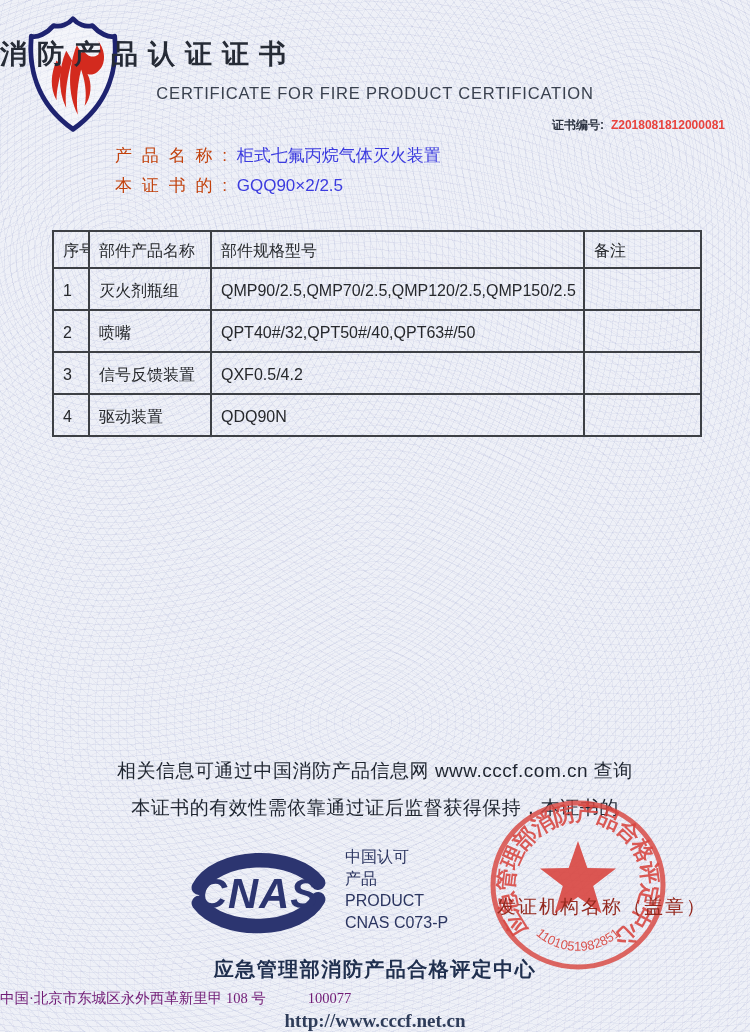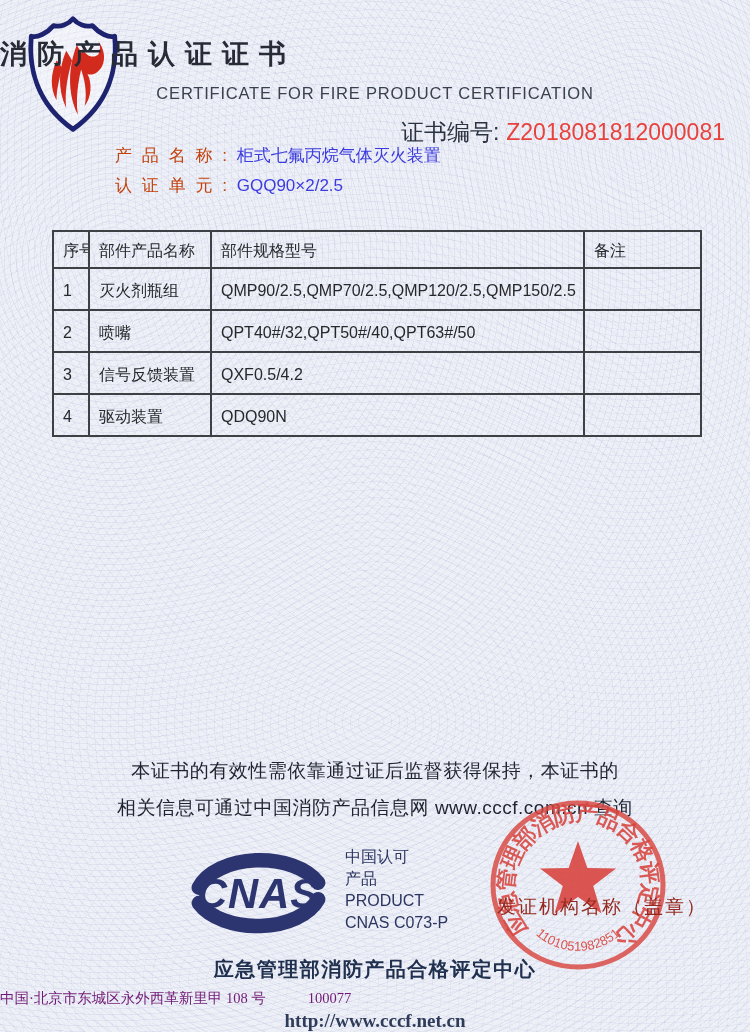--- a/index.html
+++ b/index.html
@@ -10,21 +10,21 @@
       repeating-radial-gradient(circle at 15% 25%, rgba(110,125,185,0.10) 0px, rgba(110,125,185,0.10) 1px, transparent 1px, transparent 6px),
       repeating-radial-gradient(circle at 85% 15%, rgba(110,125,185,0.08) 0px, rgba(110,125,185,0.08) 1px, transparent 1px, transparent 7px),
       repeating-radial-gradient(circle at 50% 70%, rgba(110,125,185,0.08) 0px, rgba(110,125,185,0.08) 1px, transparent 1px, transparent 8px),
       repeating-radial-gradient(circle at 30% 95%, rgba(140,120,180,0.06) 0px, rgba(140,120,180,0.06) 1px, transparent 1px, transparent 9px);
   }
   .abs{position:absolute;}
   .page-title{top:36px;left:0;width:100%;text-align:left;font-size:27px;font-weight:600;
     letter-spacing:10px;color:#262b36;}
   .page-subtitle{top:84px;left:0;width:100%;text-align:center;font-size:16.5px;letter-spacing:.8px;
     color:#39404e;font-weight:500;}
-  .cert-line{top:117px;right:25px;font-size:23px;color:#2b3240;}
+  .cert-line{top:117px;right:25px;font-size:12px;color:#2b3240;font-weight:bold;}
   .cert-no{color:#e8423d;margin-left:7px;}
   .info{left:115px;top:146px;font-size:17px;}
   .info-row{height:20px;line-height:20px;margin-bottom:10px;white-space:nowrap;}
   .info-label{display:inline-block;width:112px;text-align:justify;text-align-last:justify;
     color:#c2410c;vertical-align:top;}
   .info-value{color:#3b3bdf;margin-left:5px;}
   table.parts{left:52px;top:230px;position:absolute;width:648px;border-collapse:collapse;
     font-size:16px;color:#26282c;table-layout:fixed;}
   table.parts th,table.parts td{border:2px solid #3d4045;text-align:left;padding:4px 0 0 9px;
     font-weight:normal;overflow:hidden;white-space:nowrap;}
@@ -64,21 +64,21 @@
 <div class="abs cert-line">
   <span>证书编号:</span><span class="cert-no">Z2018081812000081</span>
 </div>
 
 <div class="abs info">
   <div class="info-row">
     <span class="info-label">产品名称:</span>
     <span class="info-value">柜式七氟丙烷气体灭火装置</span>
   </div>
   <div class="info-row">
-    <span class="info-label">认证单元:</span>
+    <span class="info-label">本证书的:</span>
     <span class="info-value">GQQ90×2/2.5</span>
   </div>
 </div>
 
 <table class="parts">
   <colgroup>
       <col style="width:36px">
       <col style="width:122px">
       <col style="width:373px">
       <col style="width:117px">
@@ -111,22 +111,22 @@
   <tr>
     <td>4</td>
     <td>驱动装置</td>
     <td>QDQ90N</td>
     <td></td>
   </tr>
 </tbody>
   </table>
 
 <div class="abs notice">
+  <div><span>相关信息可通过中国消防产品信息网 </span><span>www.cccf.com.cn</span><span> 查询</span></div>
   <div>本证书的有效性需依靠通过证后监督获得保持，本证书的</div>
-  <div><span>相关信息可通过中国消防产品信息网 </span><span>www.cccf.com.cn</span><span> 查询</span></div>
 </div>
 
 <svg class="abs cnas-logo" width="150" height="97" viewBox="0 0 150 100">
   <path d="M14 46 A 66 40 0 0 1 137 41" fill="none" stroke="#2c3570" stroke-width="15" stroke-linecap="round"></path>
   <path d="M137 58 A 66 40 0 0 1 14 62" fill="none" stroke="#2c3570" stroke-width="15" stroke-linecap="round"></path>
   <text x="75" y="67" text-anchor="middle" font-size="43" font-weight="bold" font-style="italic" fill="#2c3570" font-family="Liberation Sans, sans-serif" letter-spacing="1">CNAS</text>
 </svg>
 
 <div class="abs cnas-text">
   <div>中国认可</div>

